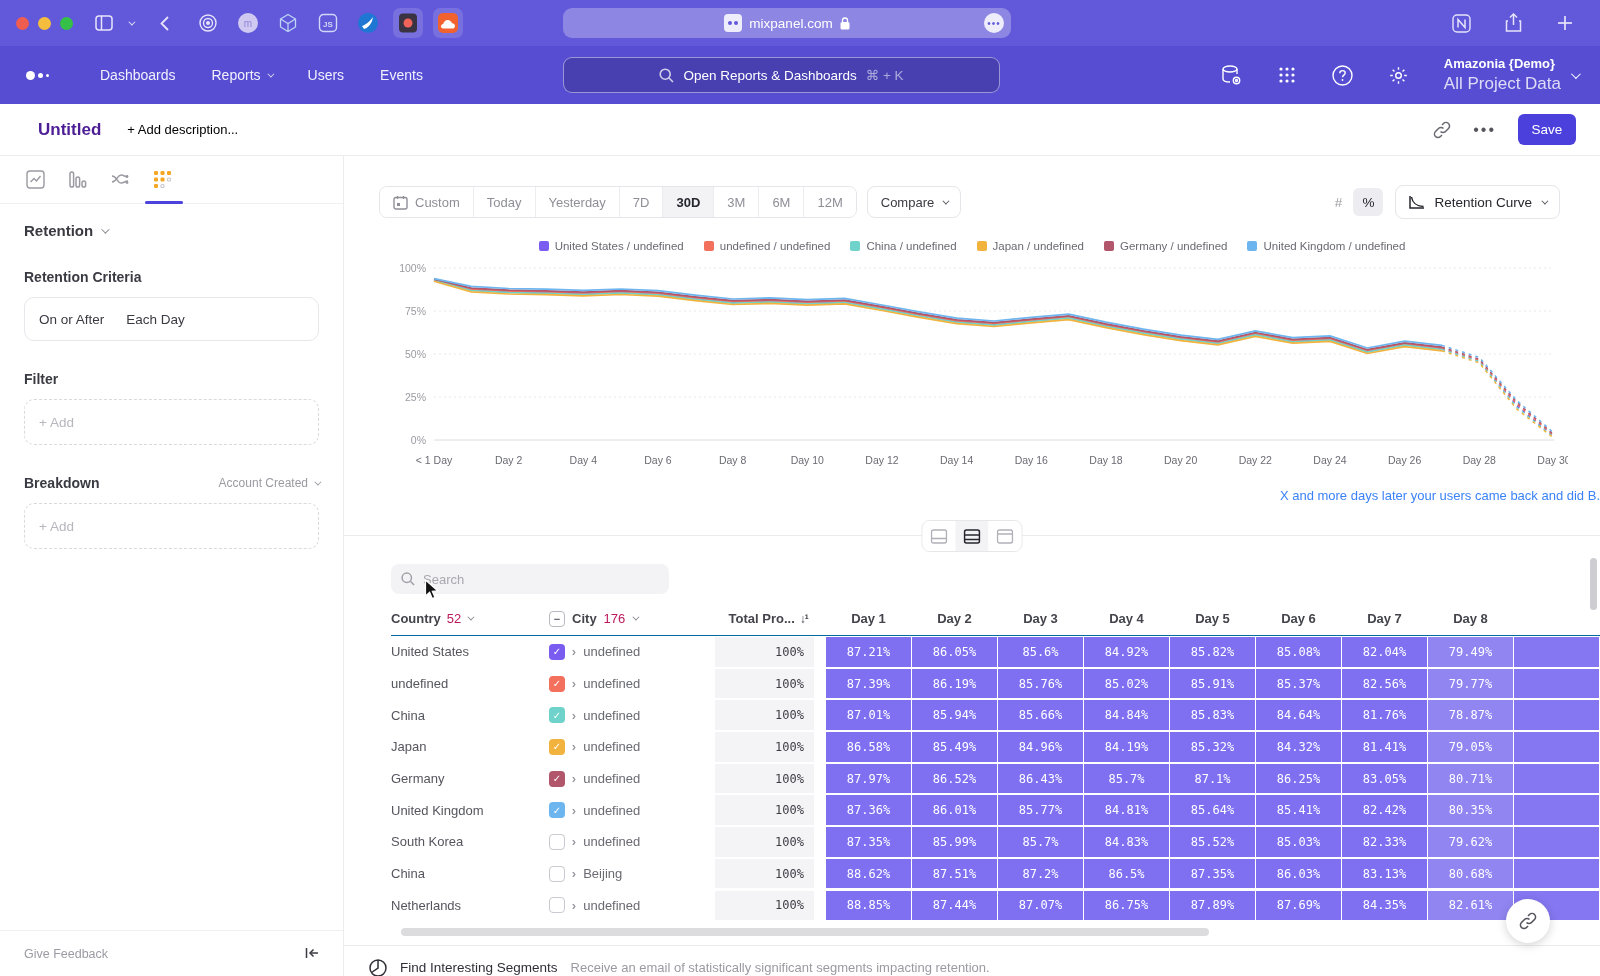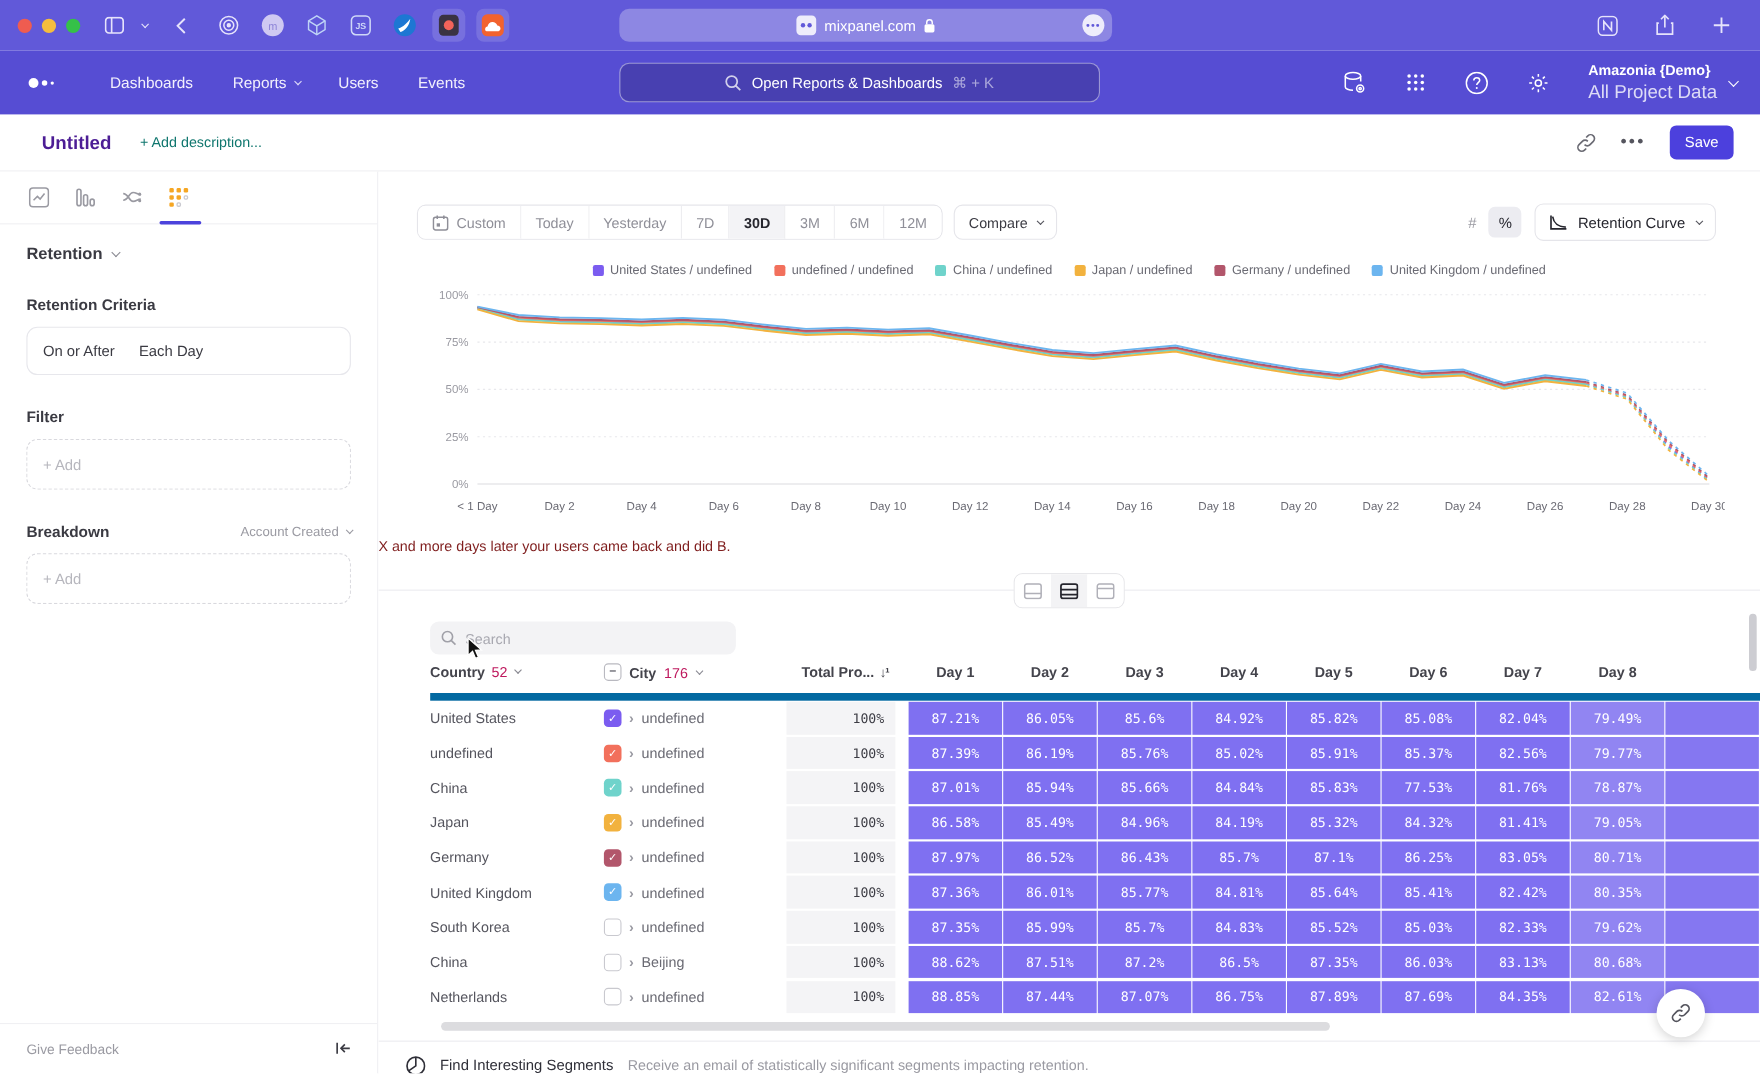--- a/index.html
+++ b/index.html
@@ -34,21 +34,21 @@
   .appnav-right { position:absolute; right:22px; top:0; height:58px; display:flex; align-items:center; gap:24px; }
   .proj { text-align:left; line-height:1.25; margin-left:2px; }
   .proj .p1 { font-size:13px; font-weight:bold; color:#fff; }
   .proj .p2 { font-size:17px; color:rgba(255,255,255,0.8); }
 
   .chev { width:7px; height:7px; border-right:1.6px solid currentColor; border-bottom:1.6px solid currentColor; transform:rotate(45deg) translateY(-2px); display:inline-block; }
 
   
   .rheader { height:52px; border-bottom:1px solid #ececef; display:flex; align-items:center; padding:0 24px 0 38px; background:#fff; }
   .rtitle { font-size:17px; color:#4c1d95; font-weight:bold; }
-  .rdesc { font-size:13px; color:#0f766e; margin-left:26px; }
+  .rdesc { font-size:13px; color:#000000; margin-left:26px; }
   .rheader-right { margin-left:auto; display:flex; align-items:center; gap:22px; }
   .icon-btn { color:#6a6a73; display:flex; align-items:center; }
   .save-btn { background:#4c40dd; color:#fff; font-size:13.5px; border:none; border-radius:6px; width:58px; height:31px; }
 
   
   .content { display:flex; height:820px; }
   .sidebar { width:344px; border-right:1px solid #ececef; display:flex; flex-direction:column; background:#fff; }
   .sb-scroll { flex:1; overflow:hidden; }
   .sb-row1 { height:45px; display:flex; align-items:center; padding:0 24px; border-bottom:1px solid #f0f0f3; font-size:13.5px; color:#8a8a93; gap:6px; }
   .sb-row1 b { color:#3a3a42; font-weight:bold; }
@@ -79,33 +79,33 @@
   .unit-toggle { display:flex; align-items:center; height:32px; border-radius:8px; }
   .unit { width:30px; height:28px; display:flex; align-items:center; justify-content:center; font-size:13.5px; color:#9a9aa2; border-radius:6px; }
   .unit.active { background:#ececf1; color:#26262e; }
   .charttype-btn { height:34px; border:1px solid #e5e5ea; border-radius:8px; background:#fff; display:flex; align-items:center; gap:9px; padding:0 13px; font-size:13.5px; color:#26262e; }
 
   .legend-row { margin-top:21px; display:flex; justify-content:center; gap:20px; }
   .leg { display:flex; align-items:center; gap:6px; font-size:11.5px; color:#6a6a73; }
   .leg i { width:10px; height:10px; border-radius:2px; display:block; }
 
   .chart-wrap { margin:6px 30px 0 44px; }
-  .caption { text-align:left; color:#7f1d1d; font-size:13px; margin-top:8px; }
+  .caption { text-align:right; color:#3b82f6; font-size:13px; margin-top:8px; }
 
   .divider-row { position:relative; border-top:1px solid #ececef; margin-top:32px; }
   .view-toggles { position:absolute; left:50%; top:-16px; transform:translateX(-50%); background:#fff; border:1px solid #e7e7ea; border-radius:8px; display:flex; overflow:hidden; }
   .vt { width:33px; height:30px; display:flex; align-items:center; justify-content:center; color:#b0b0b8; background:#fff; }
   .vt.active { color:#26262e; background:#f3f3f5; }
 
   .table-search { margin:28px 0 0 47px; width:278px; height:30px; background:#f3f3f5; border-radius:8px; display:flex; align-items:center; padding:0 10px; gap:8px; }
   .table-search input { border:none; background:transparent; outline:none; font-size:13px; color:#3a3a42; width:220px; font-family:"Liberation Sans",sans-serif; }
   .table-search input::placeholder { color:#a8a8b0; }
 
   .table-area { margin-left:47px; width:1209px; overflow:hidden; }
-  .thead { display:flex; align-items:flex-start; height:34px; margin-top:8px; border-bottom:7px solid #0369a1; font-size:13px; color:#44444c; font-weight:bold; }
+  .thead { display:flex; align-items:center; height:34px; margin-top:8px; border-bottom:1px solid #0369a1; font-size:13px; color:#44444c; font-weight:bold; }
   .c-country { width:182px; display:flex; align-items:center; gap:6px; }
   .c-city { width:192px; display:flex; align-items:center; gap:7px; }
   .c-total { width:112px; }
   .c-spacer { width:14px; }
   .h-total { display:flex; align-items:center; justify-content:flex-end; gap:5px; padding-right:6px; }
   .h-day { width:85px; margin-right:1px; text-align:center; }
   .count { color:#be185d; font-weight:normal; }
   .thead .chev { color:#8a8a93; width:5px; height:5px; }
   .sort-ic { font-size:12px; color:#44444c; letter-spacing:-1px; }
 
@@ -648,21 +648,21 @@
                 <span class="expander">›</span>
                 <span>undefined</span>
               </div>
               <div class="t-total">100%</div>
               <div class="c-spacer"></div>
               <div class="dcell">87.01%</div>
               <div class="dcell">85.94%</div>
               <div class="dcell">85.66%</div>
               <div class="dcell">84.84%</div>
               <div class="dcell">85.83%</div>
-              <div class="dcell">77.53%</div>
+              <div class="dcell">84.64%</div>
               <div class="dcell">81.76%</div>
               <div class="dcell d8">78.87%</div>
               <div class="dcell d9"></div>
             </div>
             <div class="trow">
               <div class="c-country">Japan</div>
               <div class="c-city">
                 <span class="cbx" style="background: rgb(242, 178, 62);">✓</span>
                 <span class="expander">›</span>
                 <span>undefined</span>

